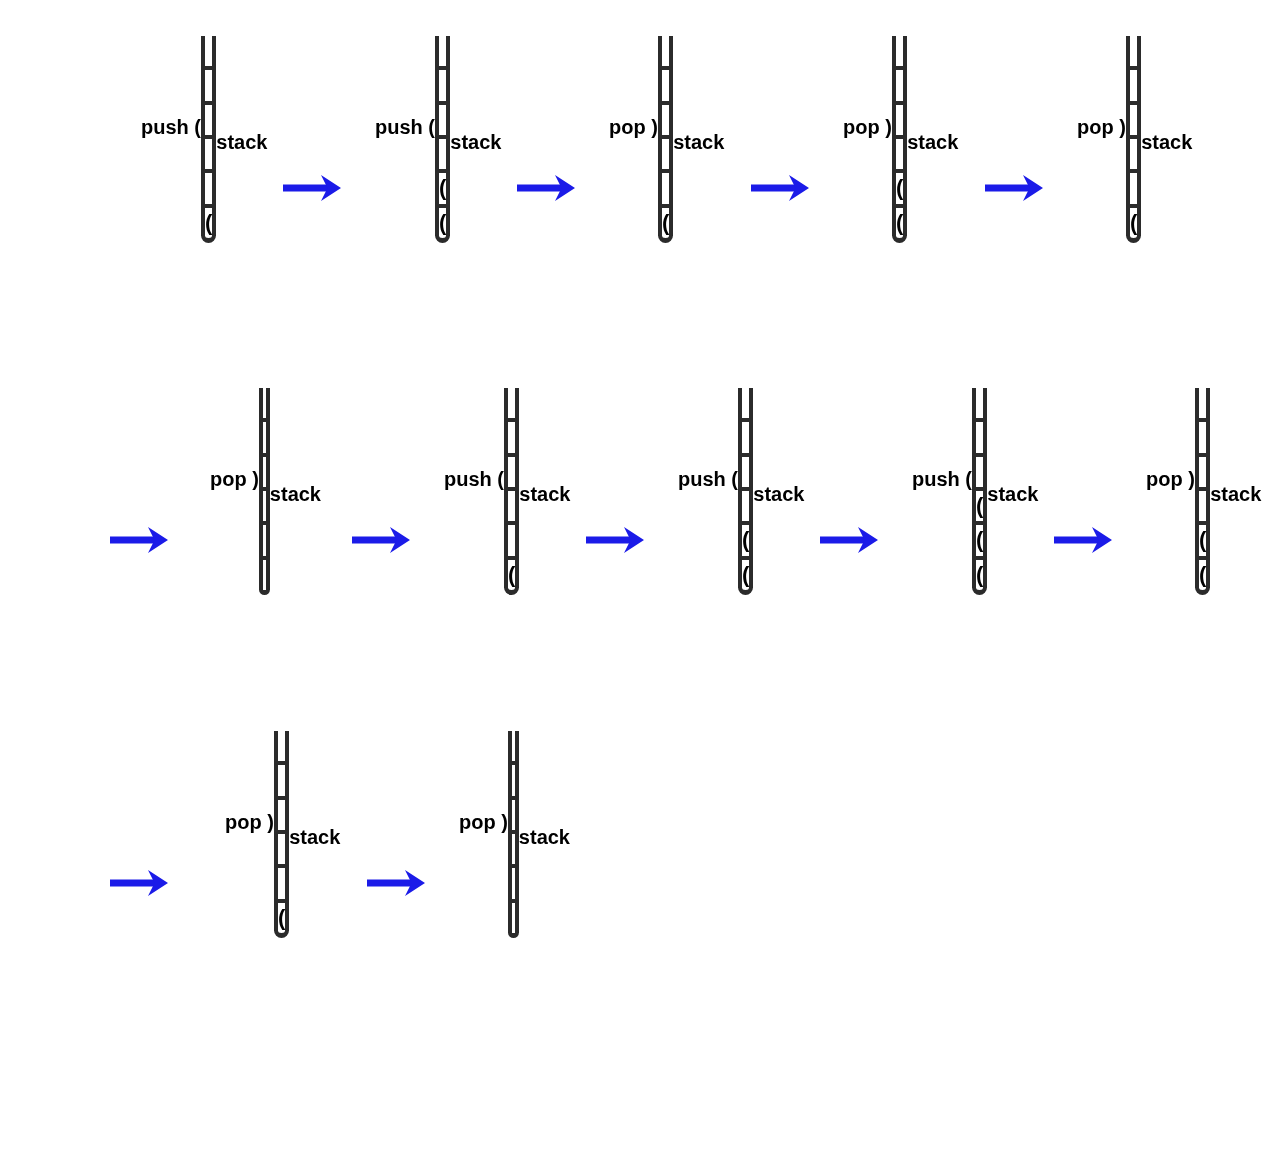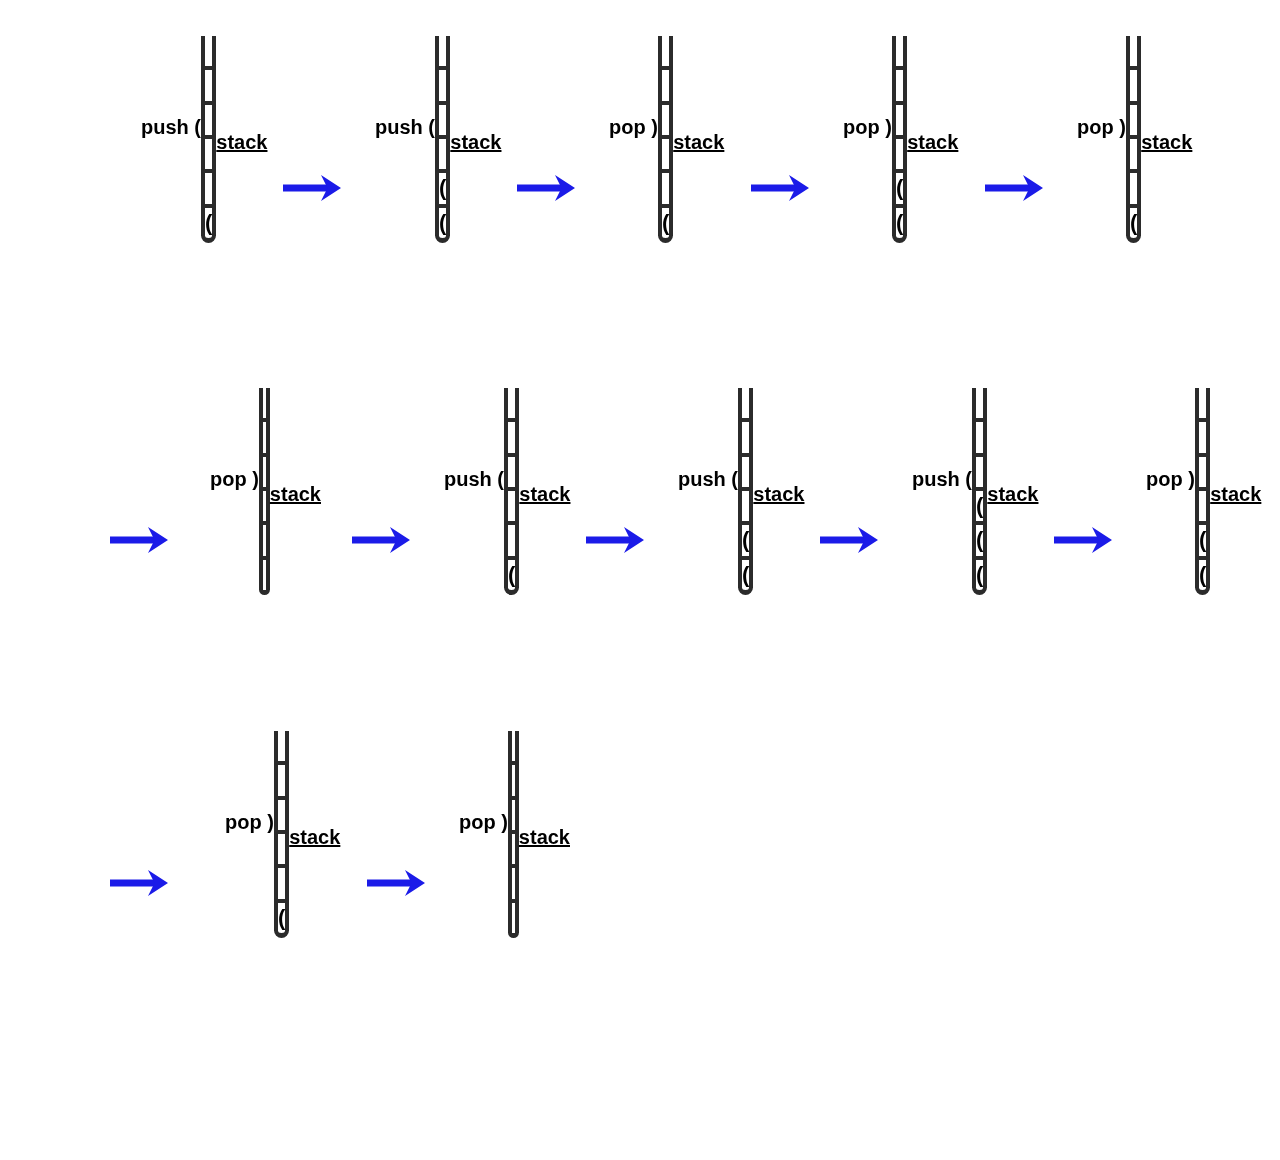--- a/index.html
+++ b/index.html
@@ -69,21 +69,20 @@
     line-height: 1;
   }
   .cell + .cell {
     border-top: 4px solid var(--stroke);
   }
   .caption {
     font-size: 20px;
     font-weight: 700;
     margin-top: 6px;
     color: var(--text);
-    text-decoration: underline;
   }
   .arrow {
     flex: 0 0 58px;
     width: 58px;
     height: 28px;
     margin-top: 138px;
     color: var(--arrow);
   }
   .arrow.between { margin-left: 31px; margin-right: 34px; }
   .row-2 .arrow.leading { margin-right: 42px; }

